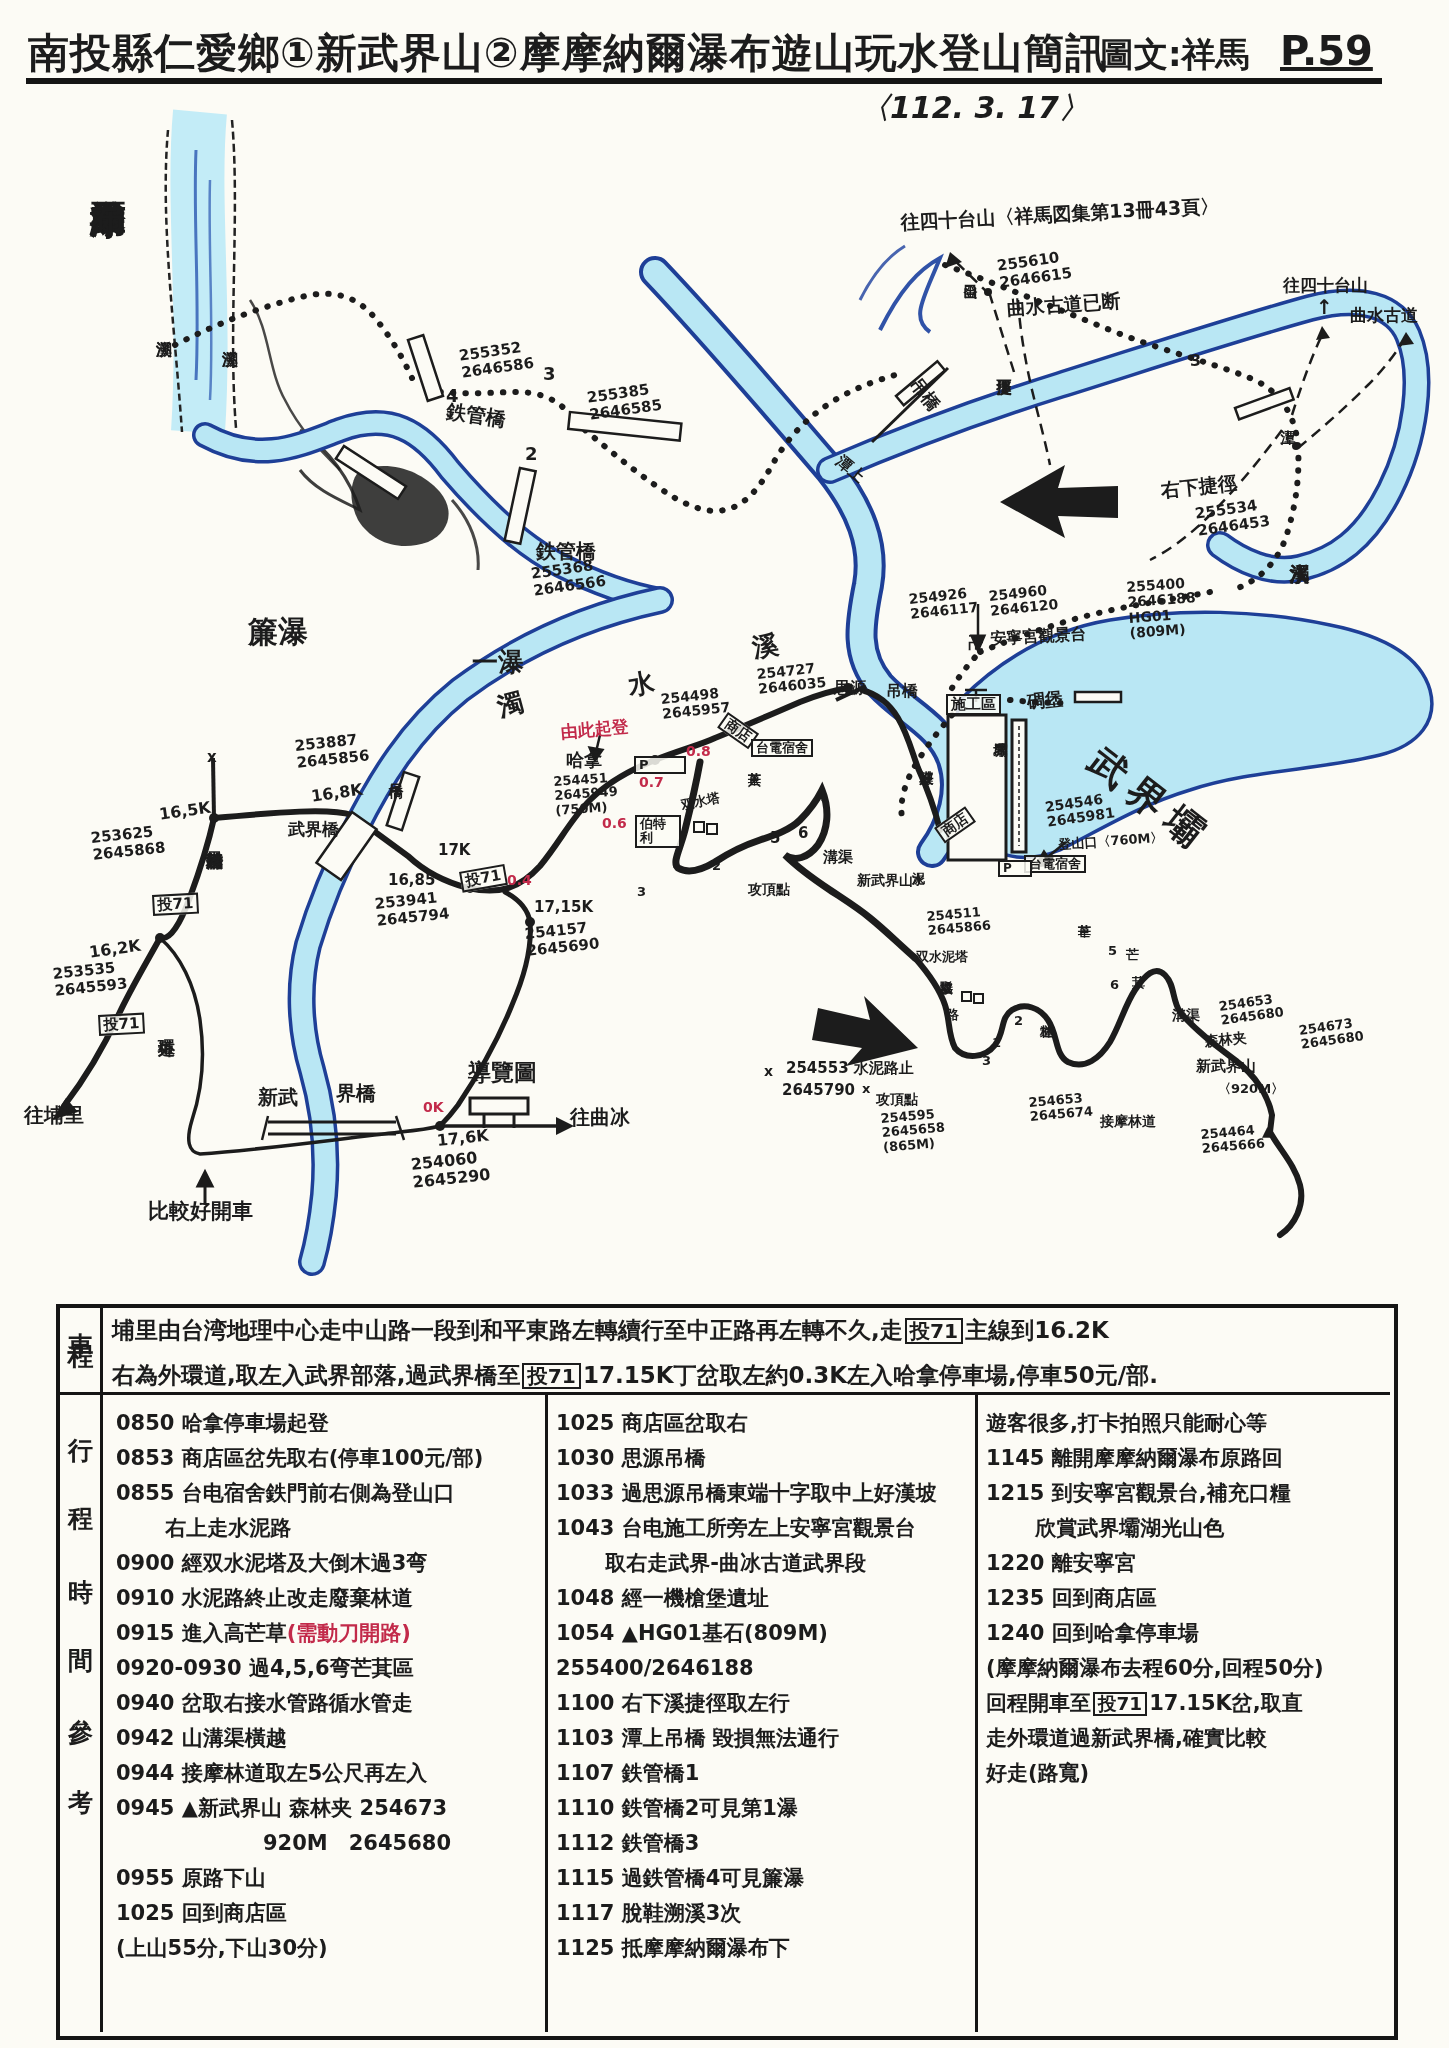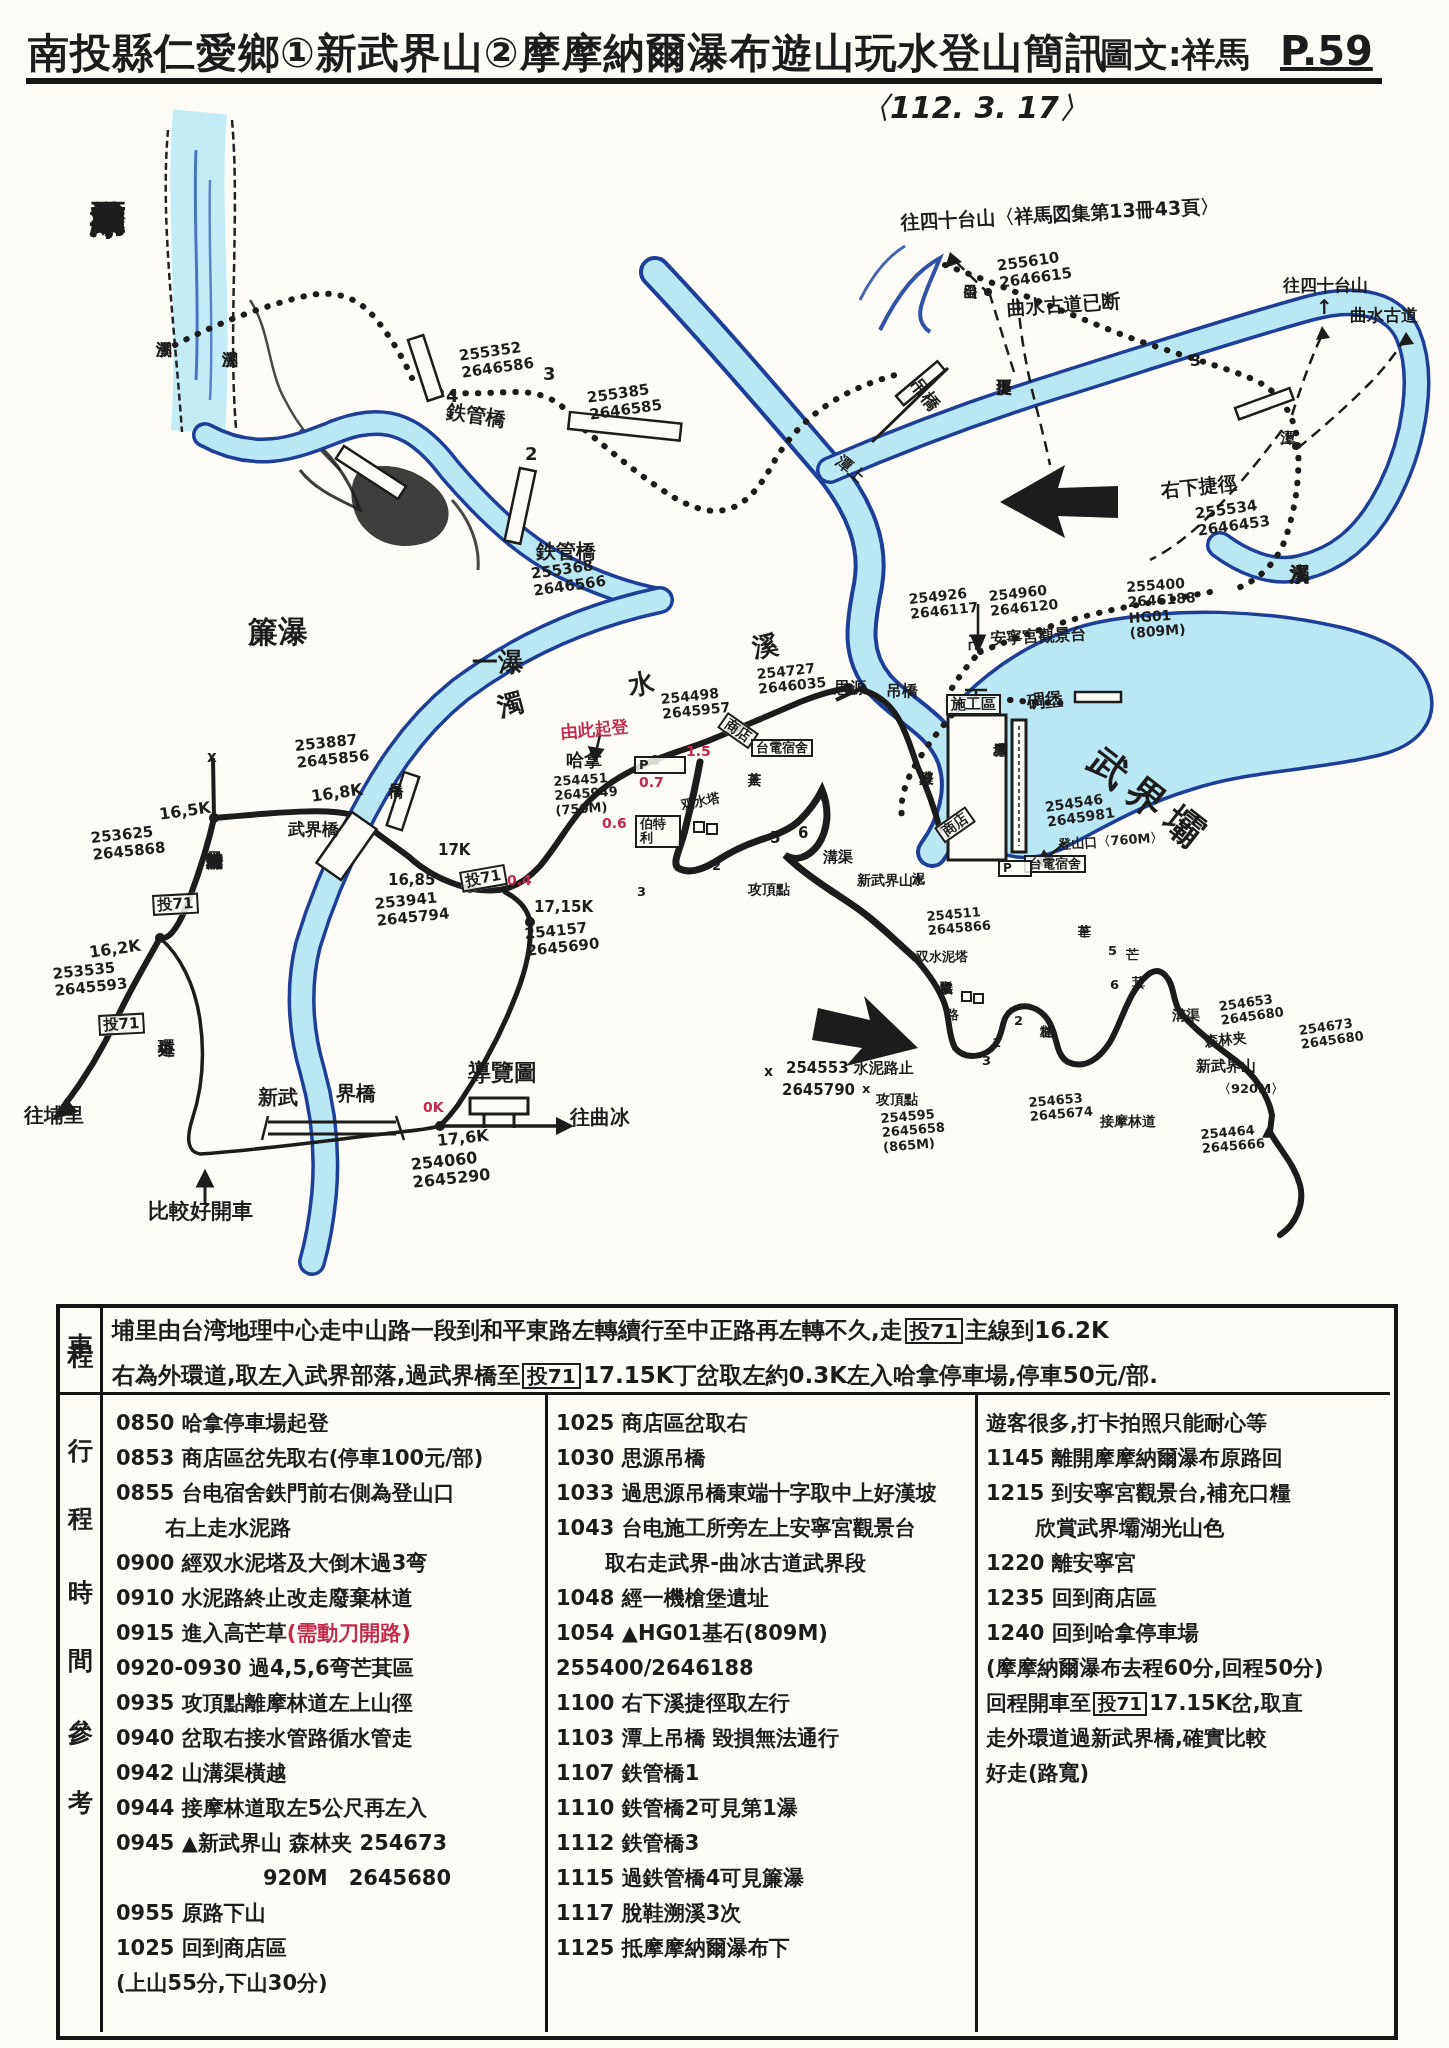--- a/index.html
+++ b/index.html
@@ -183,21 +183,20 @@
 
   <div class="tcell col" id="col-0" style="left:116px;top:1406px;width:420px">
       <div class="tl">0850 哈拿停車場起登</div>
       <div class="tl">0853 商店區岔先取右(停車100元/部)</div>
       <div class="tl">0855 台电宿舍鉄門前右側為登山口</div>
       <div class="tl">　　 右上走水泥路</div>
       <div class="tl">0900 經双水泥塔及大倒木過3弯</div>
       <div class="tl">0910 水泥路終止改走廢棄林道</div>
       <div class="tl">0915 進入高芒草<span class="red">(需動刀開路)</span></div>
       <div class="tl">0920-0930 過4,5,6弯芒萁區</div>
-      <div class="tl">0935 攻頂點離摩林道左上山徑</div>
       <div class="tl">0940 岔取右接水管路循水管走</div>
       <div class="tl">0942 山溝渠橫越</div>
       <div class="tl">0944 接摩林道取左5公尺再左入</div>
       <div class="tl">0945 ▲新武界山 森林夹 254673</div>
       <div class="tl">　　　　　　　920M　2645680</div>
       <div class="tl">0955 原路下山</div>
       <div class="tl">1025 回到商店區</div>
       <div class="tl">(上山55分,下山30分)</div>
     </div>
   <div class="tcell col" id="col-1" style="left:556px;top:1406px;width:410px">
@@ -285,21 +284,21 @@
     <div class="ml" style="left: 660px; top: 692px; font-size: 14px; transform: rotate(-6deg);">254498
 2645957</div>
     <div class="ml bx" style="left: 728px; top: 712px; font-size: 14px; transform: rotate(35deg);">商店</div>
     <div class="ml bx" style="left: 751px; top: 739px; font-size: 13px;">台電宿舍</div>
     <div class="ml red" style="left: 560px; top: 723px; font-size: 17px; transform: rotate(-5deg);">由此起登</div>
     <div class="ml" style="left: 566px; top: 750px; font-size: 18px;">哈拿</div>
     <div class="ml bx" style="left: 634px; top: 756px; font-size: 13px; width: 42px; white-space: normal;">P</div>
     <div class="ml" style="left: 553px; top: 775px; font-size: 13px; transform: rotate(-4deg);">254451
 2645949
 (750M)</div>
-    <div class="ml red" style="left: 686px; top: 744px; font-size: 14px;">1.5</div>
+    <div class="ml red" style="left: 686px; top: 744px; font-size: 14px;">0.8</div>
     <div class="ml red" style="left: 639px; top: 775px; font-size: 14px;">0.7</div>
     <div class="ml red" style="left: 602px; top: 816px; font-size: 14px; text-align: center;">0.6</div>
     <div class="ml red" style="left: 507px; top: 873px; font-size: 14px;">0.4</div>
     <div class="ml red" style="left: 423px; top: 1100px; font-size: 14px;">0K</div>
     <div class="ml bx" style="left: 635px; top: 815px; font-size: 13px; width: 36px; white-space: normal;">伯特利</div>
     <div class="ml" style="left: 680px; top: 799px; font-size: 13px; transform: rotate(-12deg);">双水塔</div>
     <div class="ml v" style="left: 748px; top: 762px; font-size: 13px;">入芒草</div>
     <div class="ml" style="left: 816px; top: 788px; font-size: 15px;">4</div>
     <div class="ml" style="left: 770px; top: 830px; font-size: 15px;">5</div>
     <div class="ml" style="left: 798px; top: 825px; font-size: 15px;">6</div>

